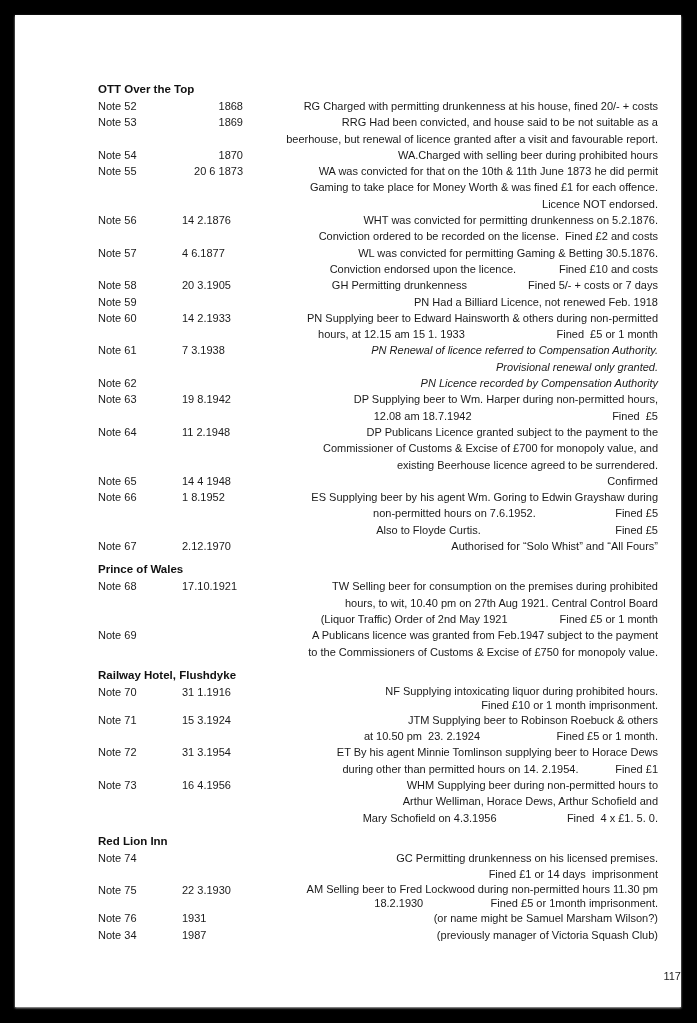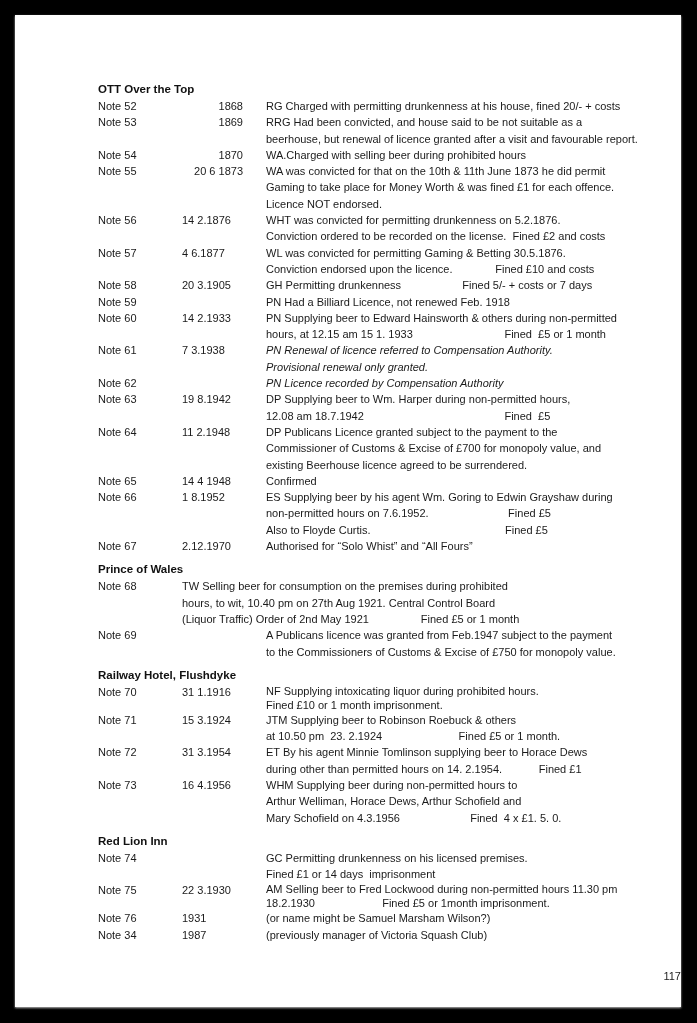--- a/index.html
+++ b/index.html
@@ -21,21 +21,21 @@
     font-weight: bold; font-size: 11.5px; color: #111;
     margin-top: 7px; height: 17px; line-height: 17px;
   }
   .section-title.first { margin-top: 0; }
   .note { display: flex; }
   .note-label { width: 84px; flex: none; }
   .note-date { width: 84px; flex: none; white-space: pre; }
   .note-date.right { text-align: right; width: 61px; margin-right: 23px; }
   .note-date.left { padding-left: 0; }
   .note-text { flex: 1; }
-  .line { white-space: pre; display: block; }
+  .line { white-space: pre; display: block; text-align: right; }
   .italic { font-style: italic; }
   .tight .line { line-height: 14px; }
   .page-number {
     position: absolute; left: 0; width: 666px; top: 955px;
     text-align: right; font-size: 11px; color: #222;
   }
 </style>
 </head>
 <body>
 
@@ -162,20 +162,21 @@
       <div class="note">
         <div class="note-label">Note 67</div>
         <div class="note-date left">2.12.1970</div>
         <div class="note-text">
           <span class="line">Authorised for “Solo Whist” and “All Fours”</span>
         </div>
       </div>
       <div class="section-title">Prince of Wales</div>
       <div class="note">
         <div class="note-label">Note 68</div>
+        <div class="note-date left">17.10.1921</div>
         <div class="note-text">
           <span class="line">TW Selling beer for consumption on the premises during prohibited</span>
           <span class="line">hours, to wit, 10.40 pm on 27th Aug 1921. Central Control Board</span>
           <span class="line">(Liquor Traffic) Order of 2nd May 1921                 Fined £5 or 1 month</span>
         </div>
       </div>
       <div class="note">
         <div class="note-label">Note 69</div>
         <div class="note-date left"></div>
         <div class="note-text">

